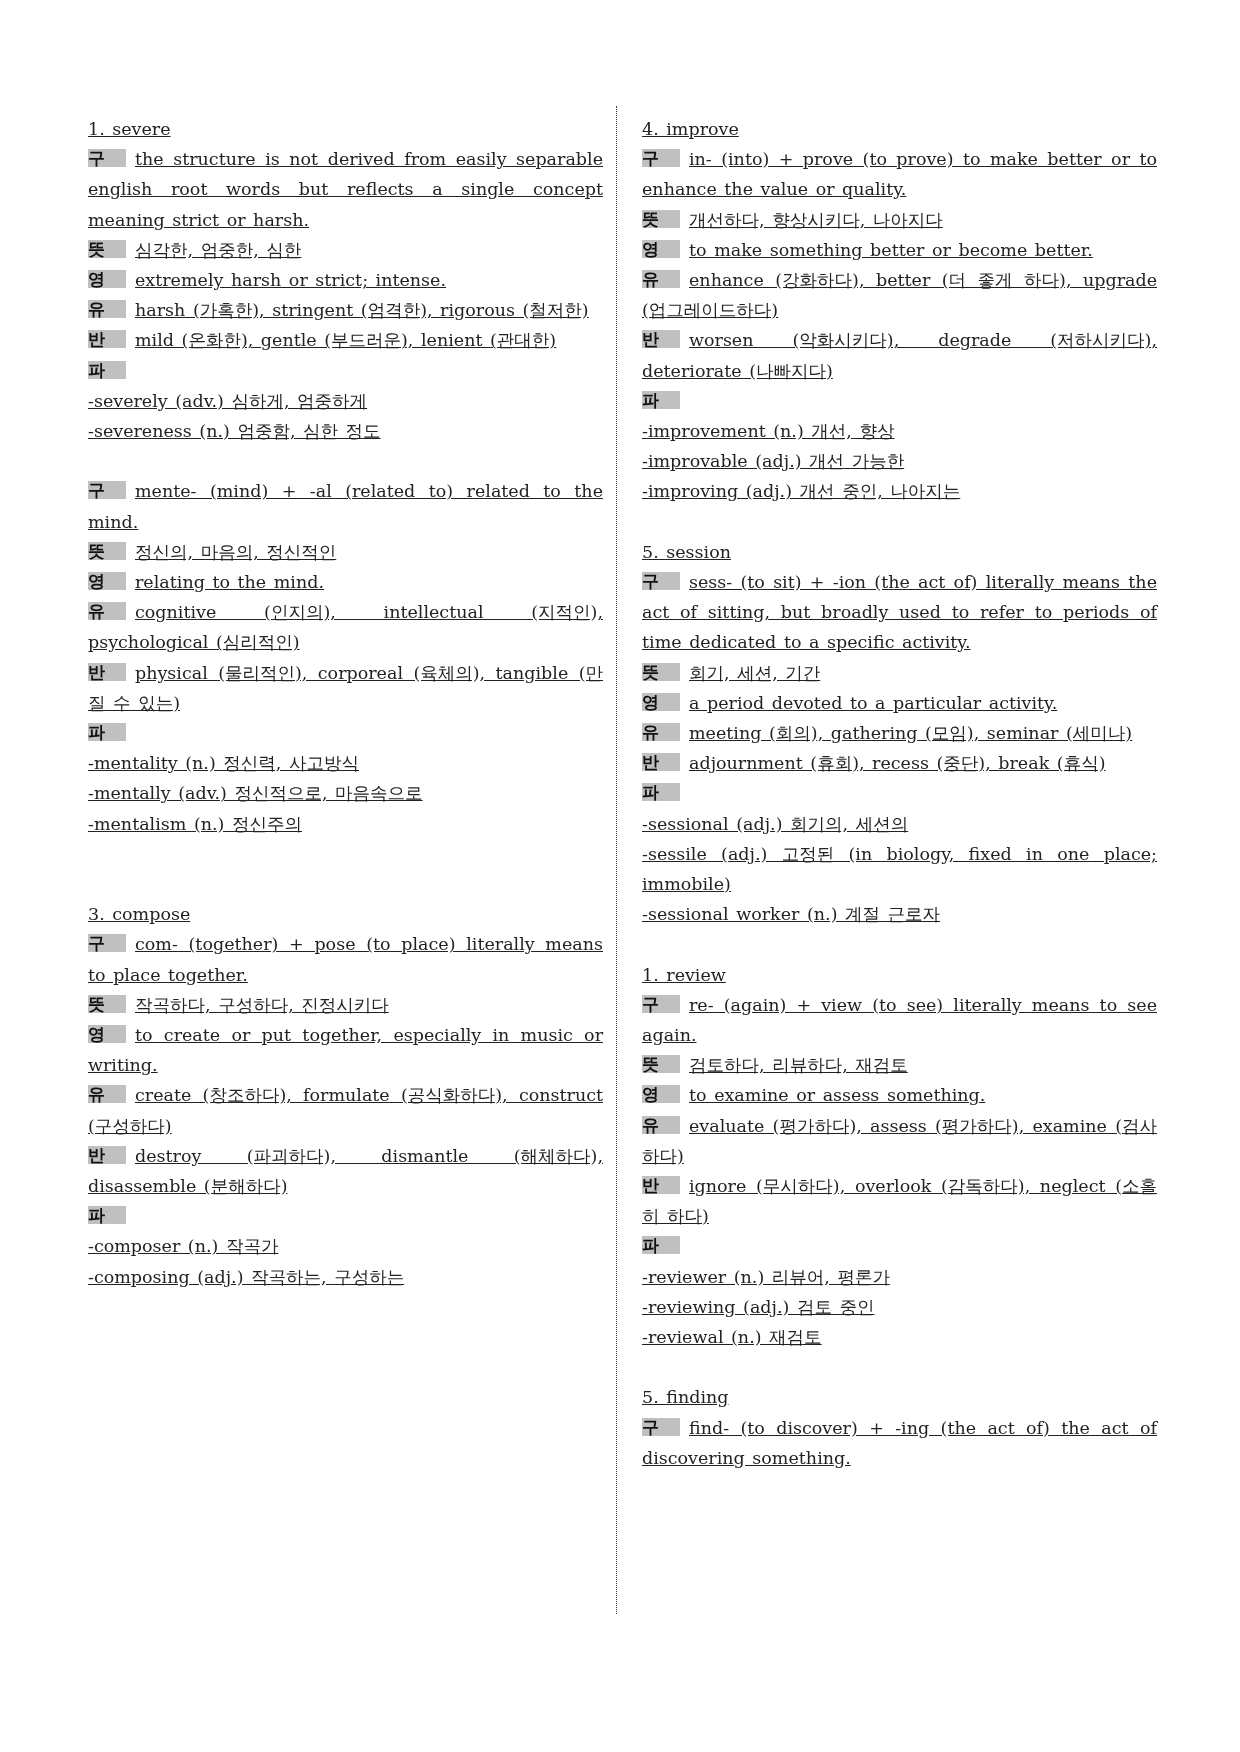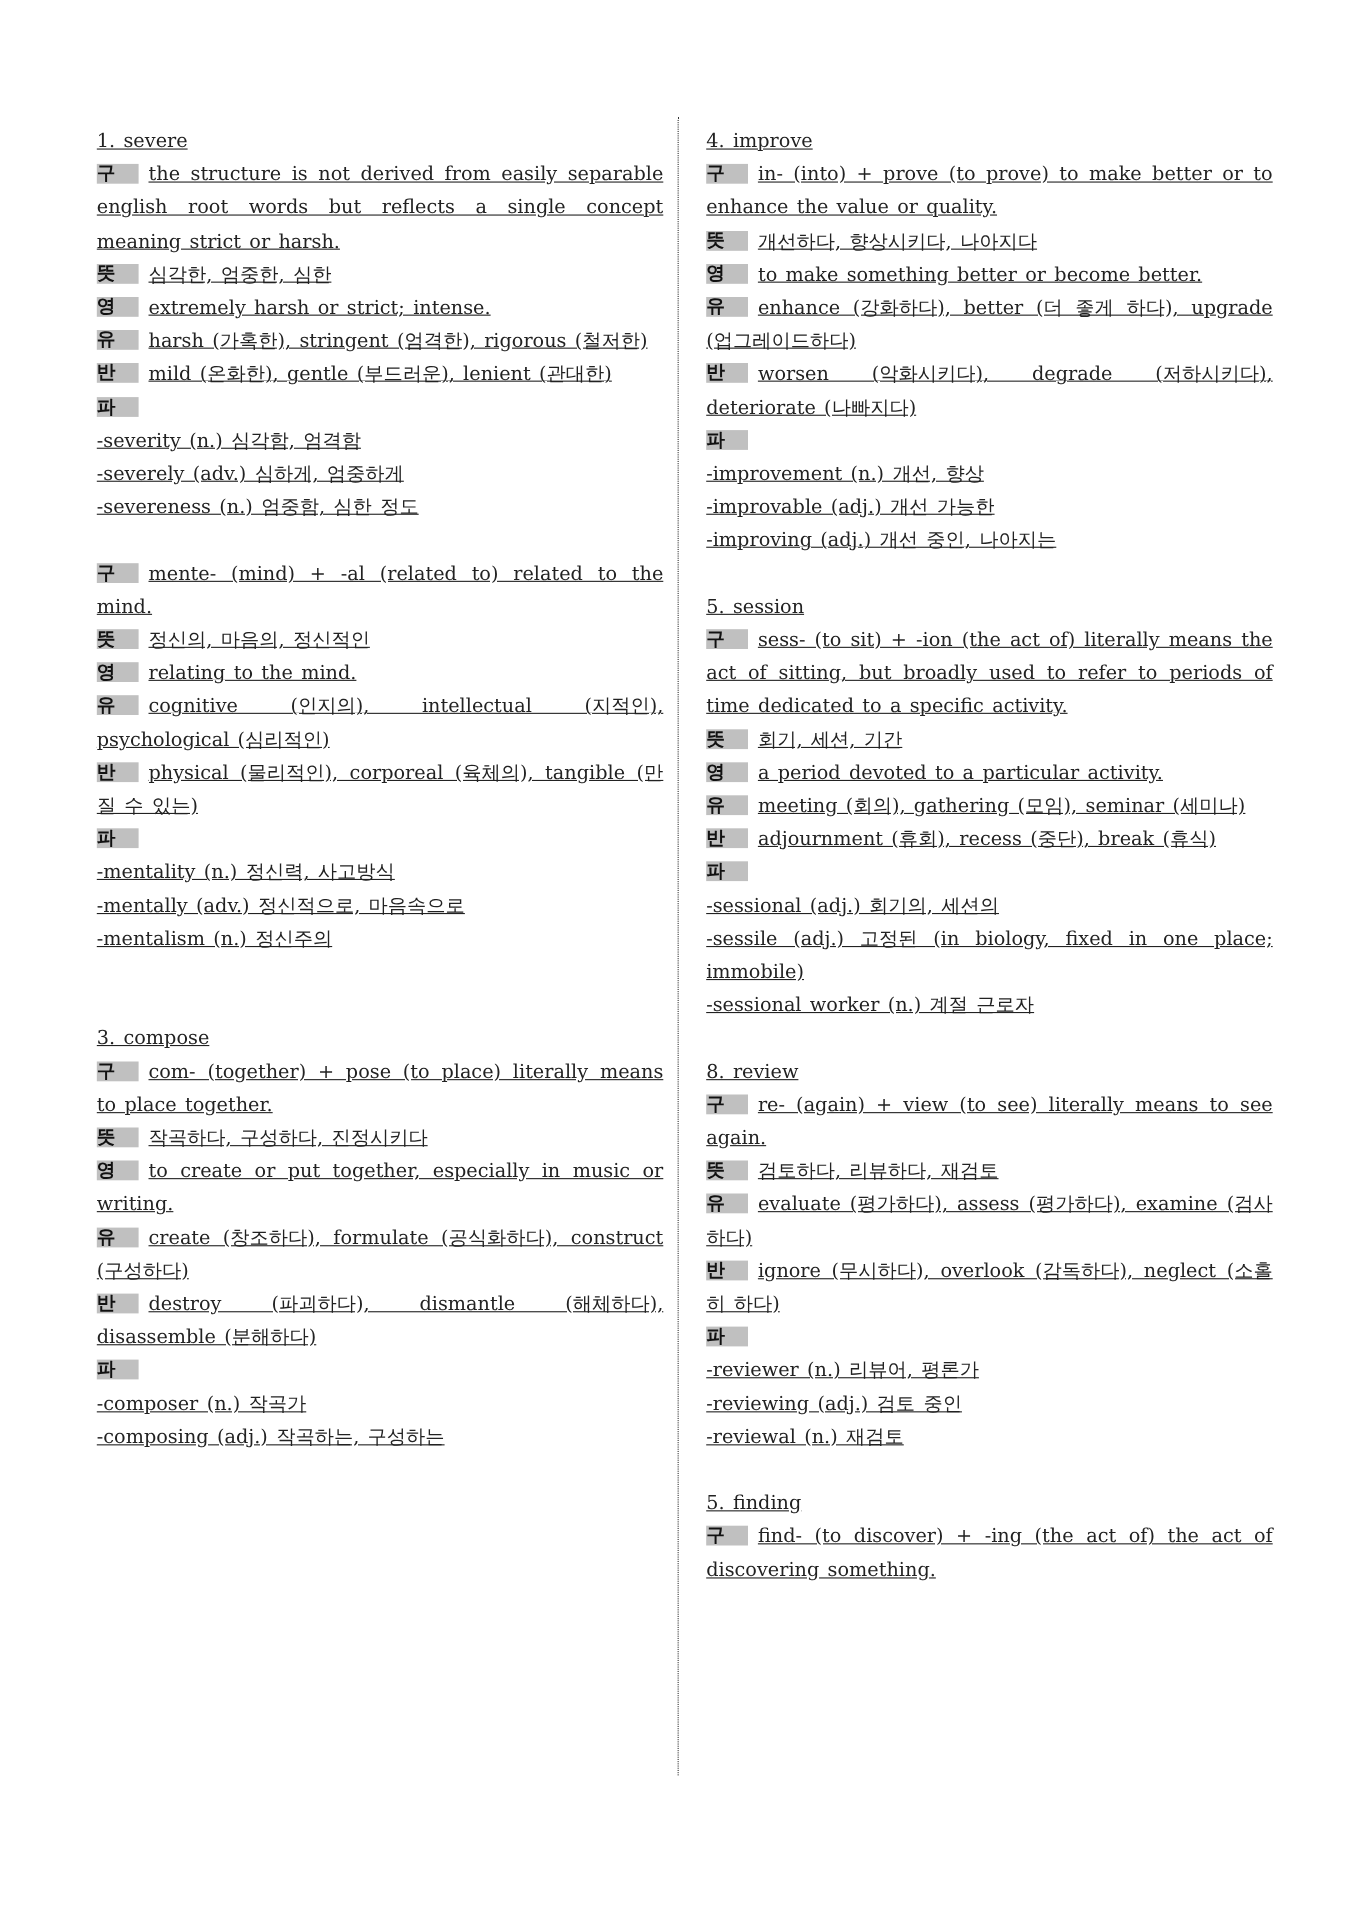--- a/index.html
+++ b/index.html
@@ -66,21 +66,20 @@
 <div class="col col-left">
 
   <div class="entry">
     <div class="line heading">1. severe</div>
     <div class="line"><span class="badge">구</span><span>the structure is not derived from easily separable english root words but reflects a single concept meaning strict or harsh.</span></div>
     <div class="line"><span class="badge">뜻</span><span>심각한, 엄중한, 심한</span></div>
     <div class="line"><span class="badge">영</span><span>extremely harsh or strict; intense.</span></div>
     <div class="line"><span class="badge">유</span><span>harsh (가혹한), stringent (엄격한), rigorous (철저한)</span></div>
     <div class="line"><span class="badge">반</span><span>mild (온화한), gentle (부드러운), lenient (관대한)</span></div>
     <div class="line"><span class="badge">파</span></div>
-    <div class="line">-severity (n.) 심각함, 엄격함</div>
     <div class="line">-severely (adv.) 심하게, 엄중하게</div>
     <div class="line">-severeness (n.) 엄중함, 심한 정도</div>
   </div>
 
   <div class="spacer"></div>
 
   <div class="entry">
     <div class="line"><span class="badge">구</span><span>mente- (mind) + -al (related to) related to the mind.</span></div>
     <div class="line"><span class="badge">뜻</span><span>정신의, 마음의, 정신적인</span></div>
     <div class="line"><span class="badge">영</span><span>relating to the mind.</span></div>
@@ -133,23 +132,24 @@
     <div class="line"><span class="badge">반</span><span>adjournment (휴회), recess (중단), break (휴식)</span></div>
     <div class="line"><span class="badge">파</span></div>
     <div class="line">-sessional (adj.) 회기의, 세션의</div>
     <div class="line">-sessile (adj.) 고정된 (in biology, fixed in one place; immobile)</div>
     <div class="line">-sessional worker (n.) 계절 근로자</div>
   </div>
 
   <div class="spacer"></div>
 
   <div class="entry">
-    <div class="line heading">8. review</div>
+    <div class="line heading">1. review</div>
     <div class="line"><span class="badge">구</span><span>re- (again) + view (to see) literally means to see again.</span></div>
     <div class="line"><span class="badge">뜻</span><span>검토하다, 리뷰하다, 재검토</span></div>
+    <div class="line"><span class="badge">영</span><span>to examine or assess something.</span></div>
     <div class="line"><span class="badge">유</span><span>evaluate (평가하다), assess (평가하다), examine (검사하다)</span></div>
     <div class="line"><span class="badge">반</span><span>ignore (무시하다), overlook (감독하다), neglect (소홀히 하다)</span></div>
     <div class="line"><span class="badge">파</span></div>
     <div class="line">-reviewer (n.) 리뷰어, 평론가</div>
     <div class="line">-reviewing (adj.) 검토 중인</div>
     <div class="line">-reviewal (n.) 재검토</div>
   </div>
 
   <div class="spacer"></div>
 

